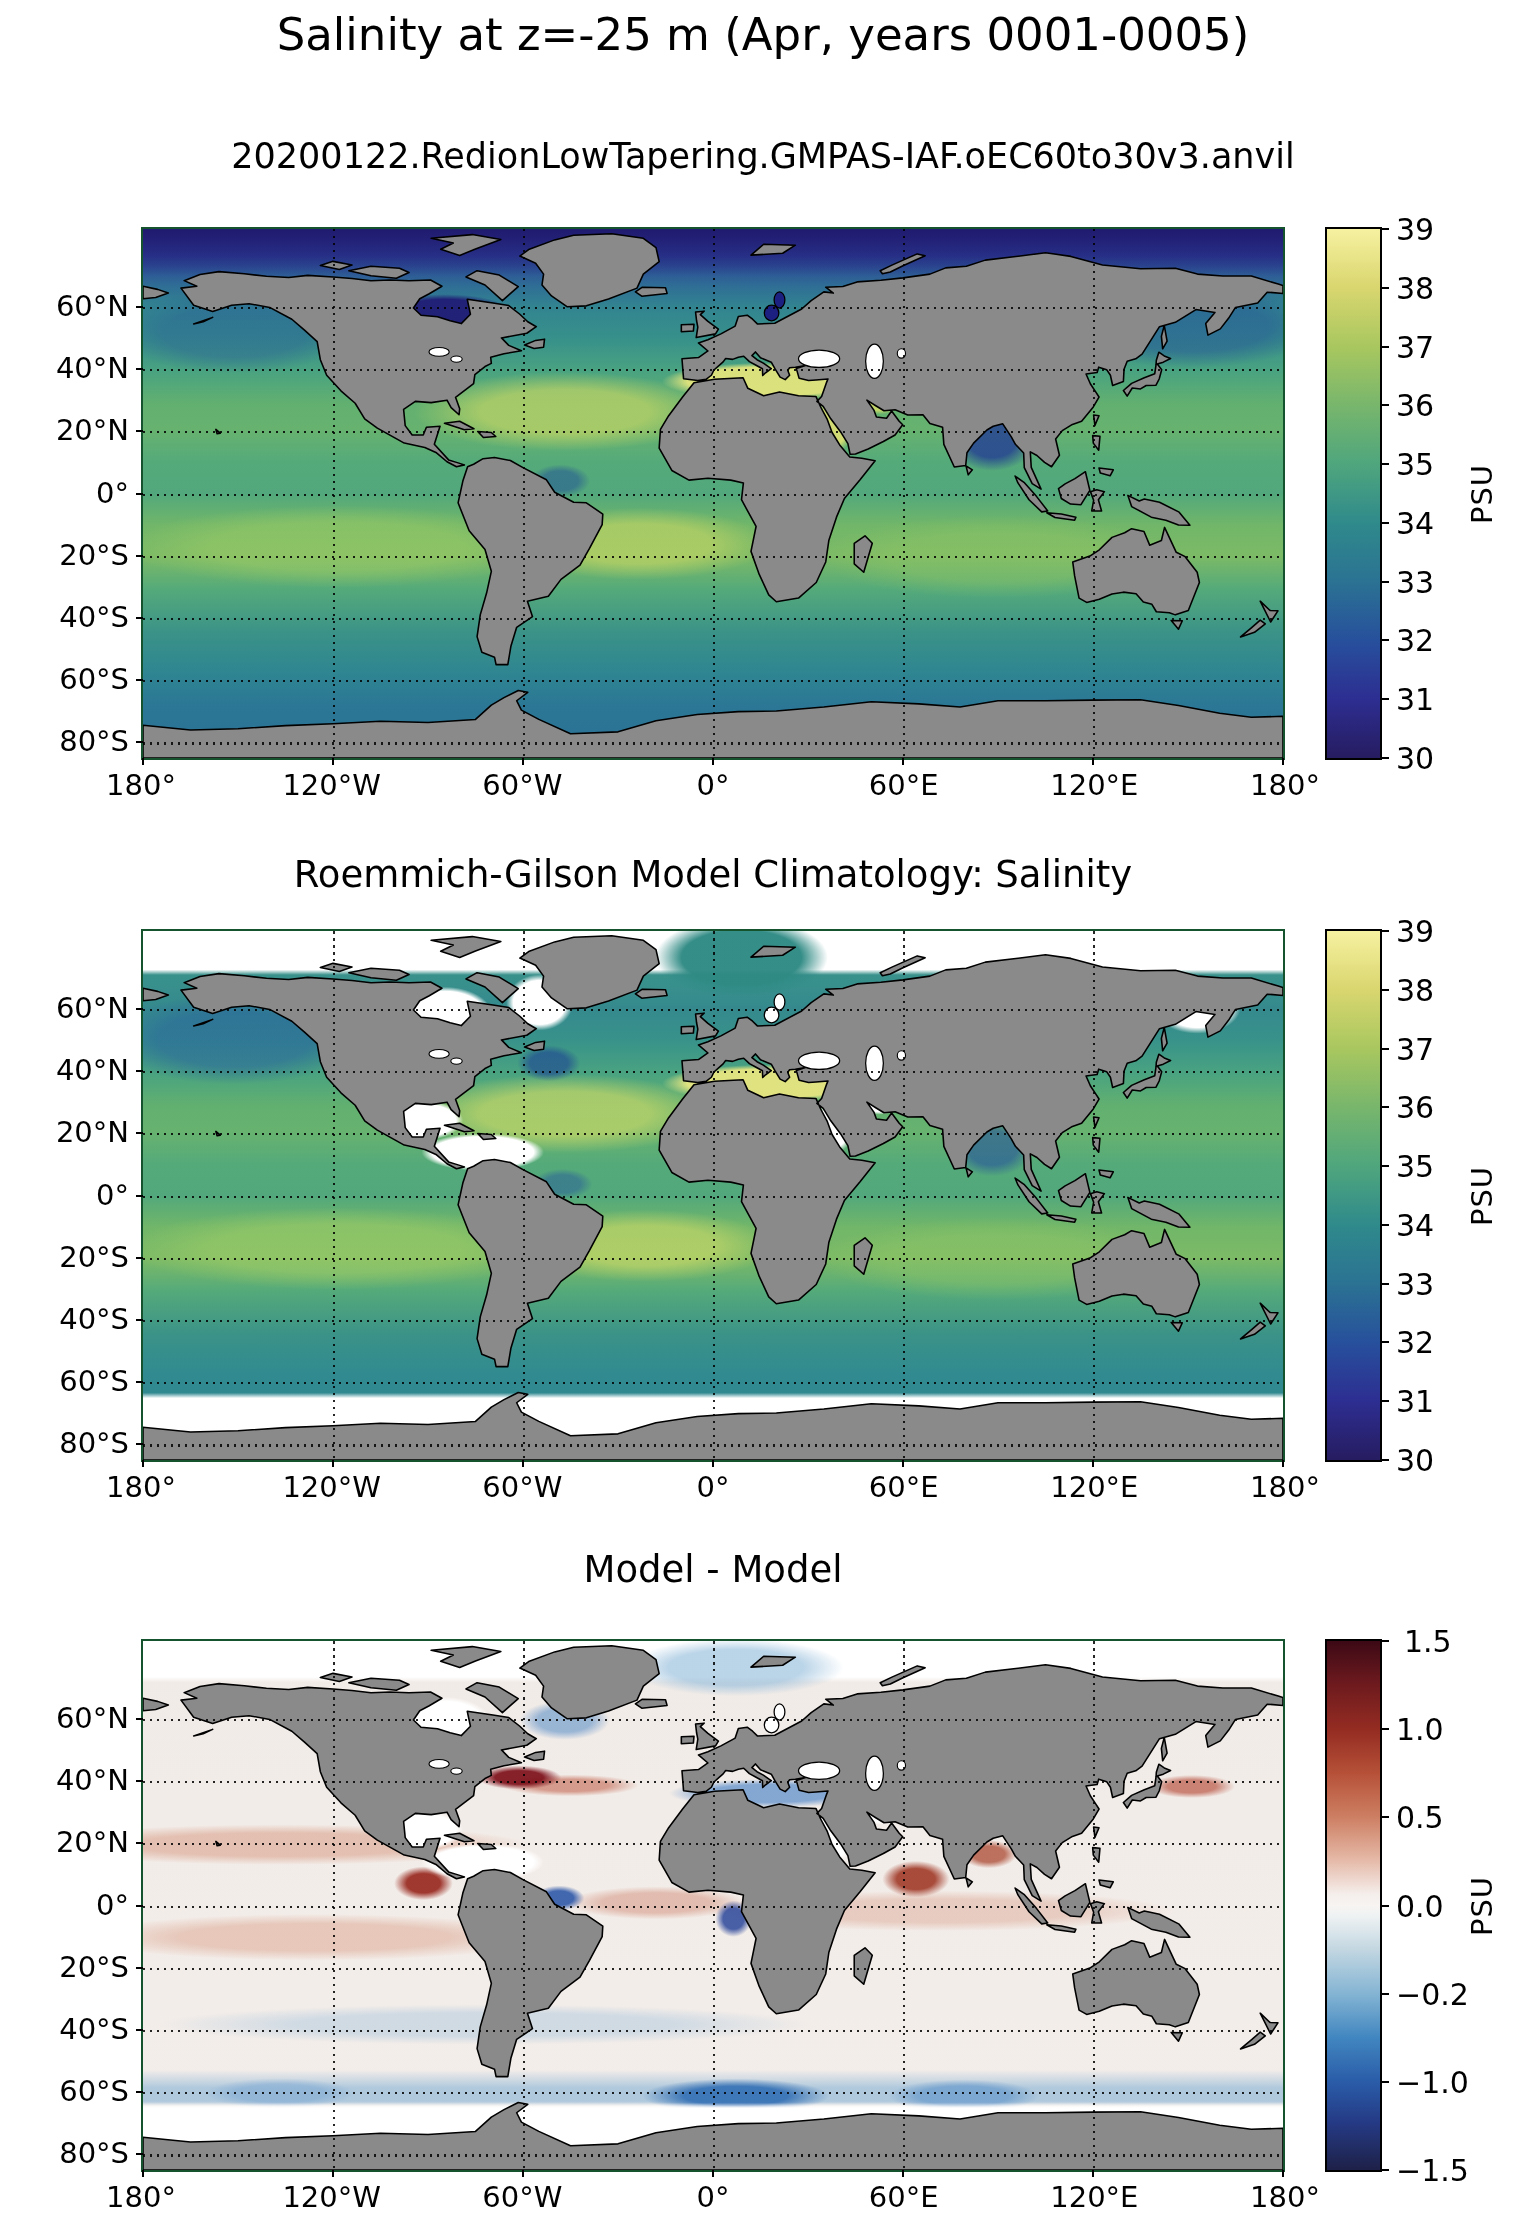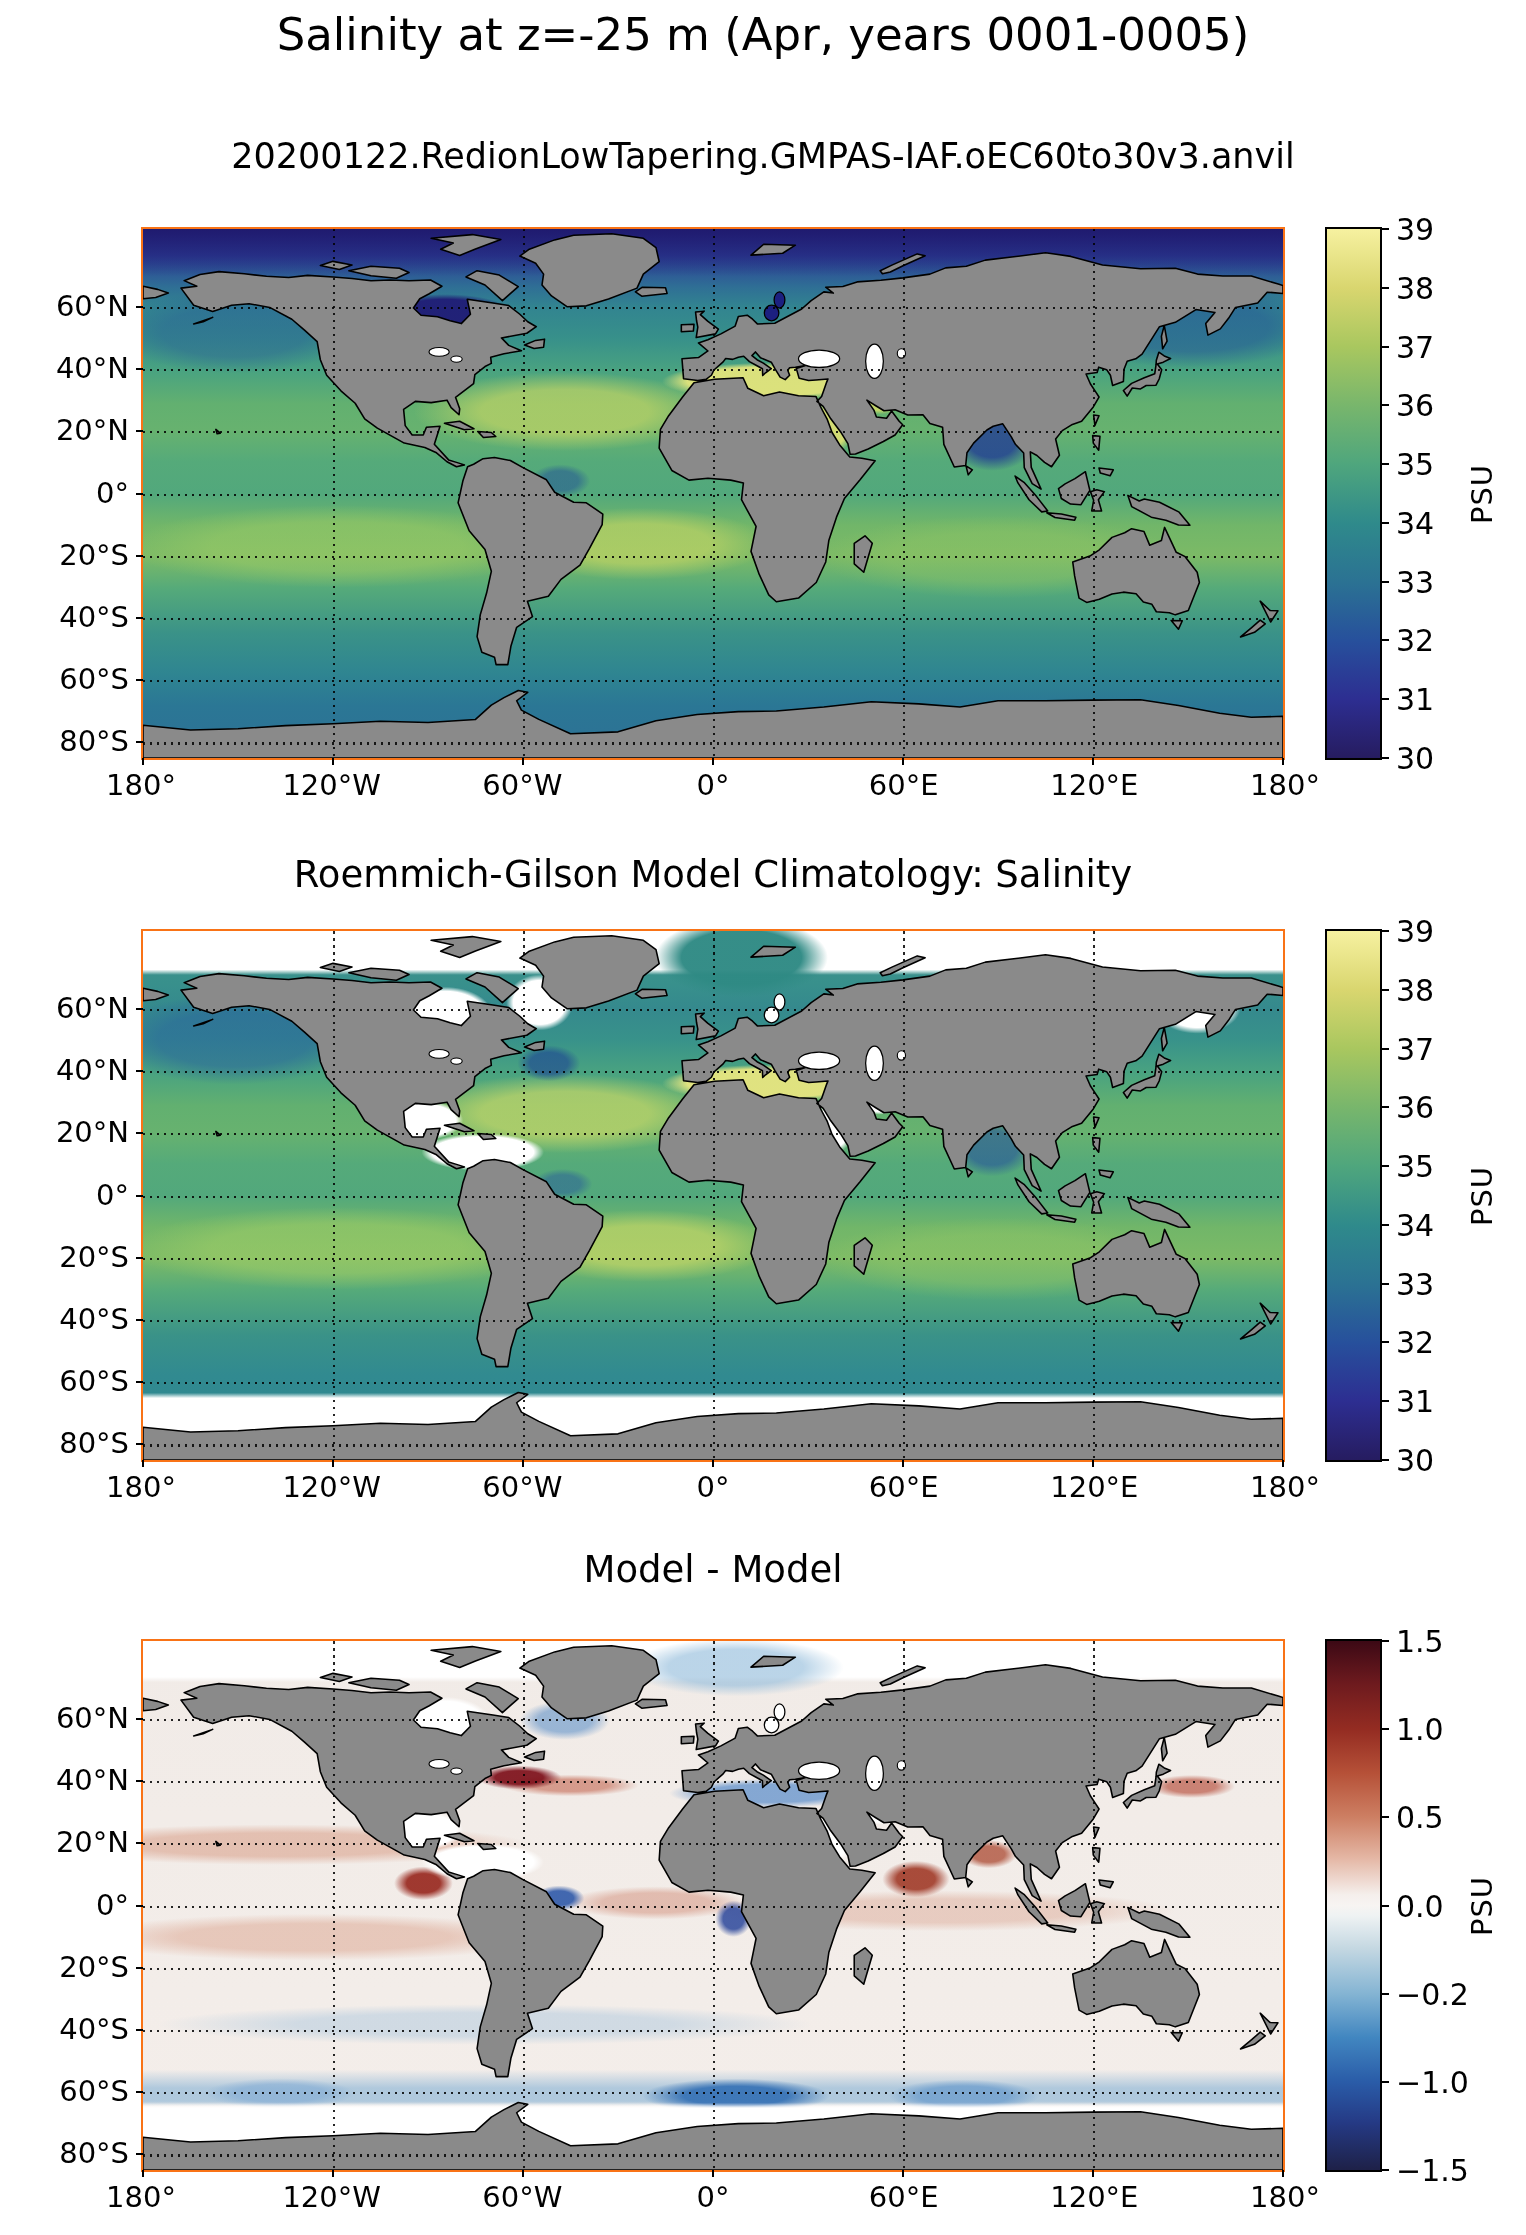--- a/index.html
+++ b/index.html
@@ -5,21 +5,21 @@
   html,body{margin:0;padding:0;background:#fff;}
   body{width:1526px;height:2235px;position:relative;font-family:"DejaVu Sans",sans-serif;color:#000;overflow:hidden;}
 
   .fig-title{position:absolute;left:0;top:8px;width:1526px;text-align:center;font-size:45px;}
   .fig-subtitle{position:absolute;left:0;top:136px;width:1526px;text-align:center;font-size:35px;}
 
   .panel-title{position:absolute;left:141px;width:1144px;text-align:center;font-size:37px;}
   .pt-argo{top:853px;}
   .pt-diff{top:1548px;}
 
-  .map{position:absolute;left:141px;width:1144px;height:533px;border:2px solid #f97316;box-sizing:border-box;padding-left:44px;}
+  .map{position:absolute;left:141px;width:1144px;height:533px;border:2px solid #14532d;box-sizing:border-box;padding-left:44px;}
   .m1{top:227px;}
   .m2{top:929px;}
   .m3{top:1639px;}
 
   .map .bg,.map .land,.map .grid{position:absolute;inset:0;}
   .map .land svg{width:100%;height:100%;display:block;}
 
   
   .bg1{background:
     radial-gradient(90px 26px at 26.5% 16%, rgba(32,28,118,.95) 0 55%, rgba(32,28,118,0) 75%),
@@ -369,21 +369,21 @@
     <span class="cbticklabel" style="top: 66.6667%;">33</span>
     <div class="cbtickmark" style="top: 77.7778%;"></div>
     <span class="cbticklabel" style="top: 77.7778%;">32</span>
     <div class="cbtickmark" style="top: 88.8889%;"></div>
     <span class="cbticklabel" style="top: 88.8889%;">31</span>
     <div class="cbtickmark" style="top: 100%;"></div>
     <span class="cbticklabel" style="top: 100%;">30</span>
   </div>
 <div class="cbar cb3 cb-balance">
     <div class="cbtickmark" style="top: 0%;"></div>
-    <span class="cbticklabel" style="top: 0%;">1.5</span>
+    <span class="cbticklabel" style="top: 0%; margin-left: 8px;">1.5</span>
     <div class="cbtickmark" style="top: 16.6667%;"></div>
     <span class="cbticklabel" style="top: 16.6667%;">1.0</span>
     <div class="cbtickmark" style="top: 33.3333%;"></div>
     <span class="cbticklabel" style="top: 33.3333%;">0.5</span>
     <div class="cbtickmark" style="top: 50%;"></div>
     <span class="cbticklabel" style="top: 50%;">0.0</span>
     <div class="cbtickmark" style="top: 66.6667%;"></div>
     <span class="cbticklabel" style="top: 66.6667%;">−0.2</span>
     <div class="cbtickmark" style="top: 83.3333%;"></div>
     <span class="cbticklabel" style="top: 83.3333%;">−1.0</span>

